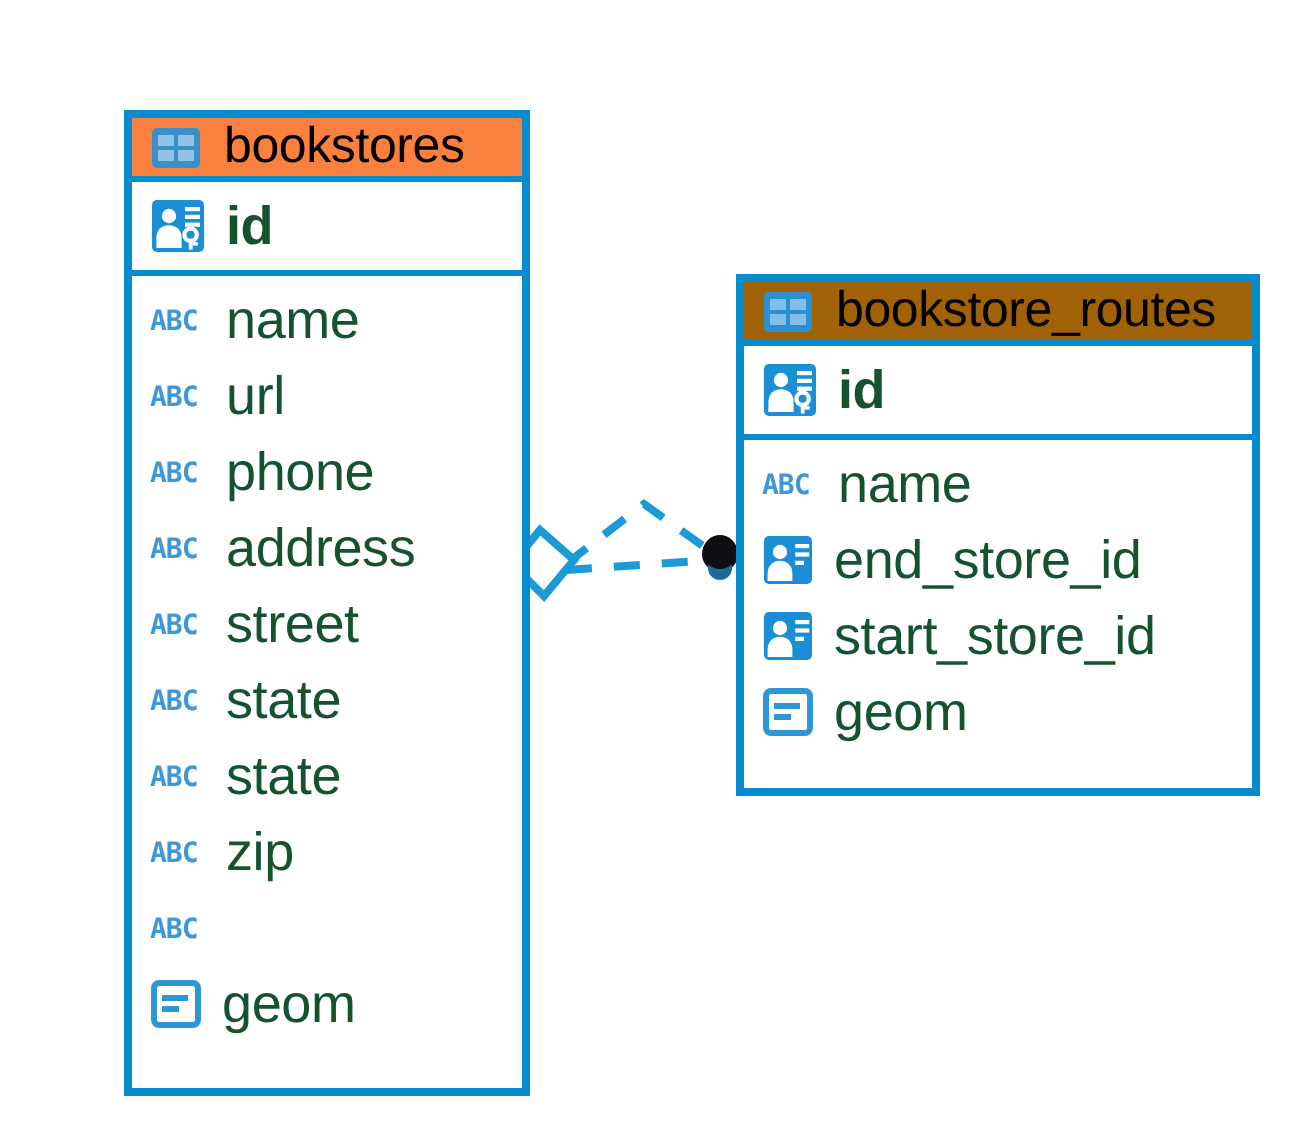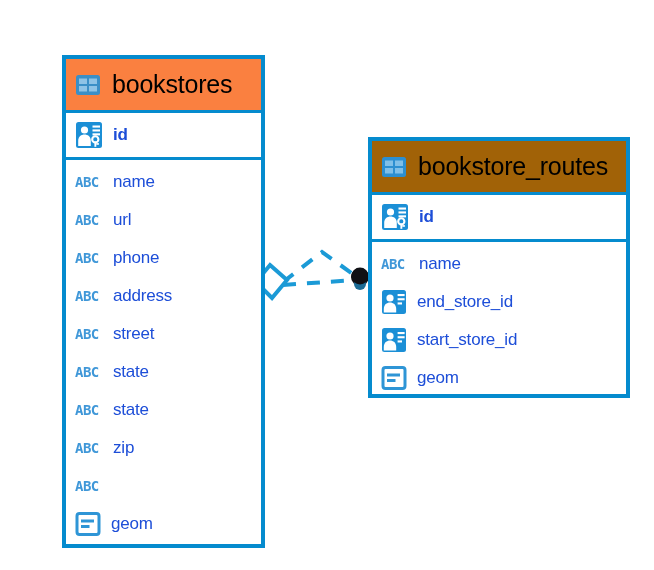--- a/index.html
+++ b/index.html
@@ -28,21 +28,21 @@
     background: #ffffff;
     border: 4px solid #058BCE;
     box-sizing: border-box;
     z-index: 3;
   }
 
   .entity-header {
     display: flex;
     align-items: center;
     box-sizing: border-box;
-    height: 54px;
+    height: 32px;
     padding: 0 10px 0 9px;
     border-bottom: 3px solid #058BCE;
   }
   .entity-header.selected { background: #FA8040; }
   .entity-header.normal   { background: #a16207; }
 
   .entity-title {
     font-size: 25px;
     color: #000000;
     margin-left: 11px;
@@ -57,22 +57,22 @@
   .field-row {
     display: flex;
     align-items: center;
     box-sizing: border-box;
     height: 38px;
     padding: 0 10px 0 9px;
   }
   .field-row.pk-row { height: 44px; }
 
   .field-name {
-    font-size: 17px;
-    color: #1d4ed8;
+    font-size: 27px;
+    color: #14532d;
     margin-left: 10px;
     white-space: nowrap;
     letter-spacing: -0.2px;
   }
   .field-name.bold { font-weight: bold; }
 
   .field-list { padding: 3px 0 4px 0; }
 
   
   .icon {

